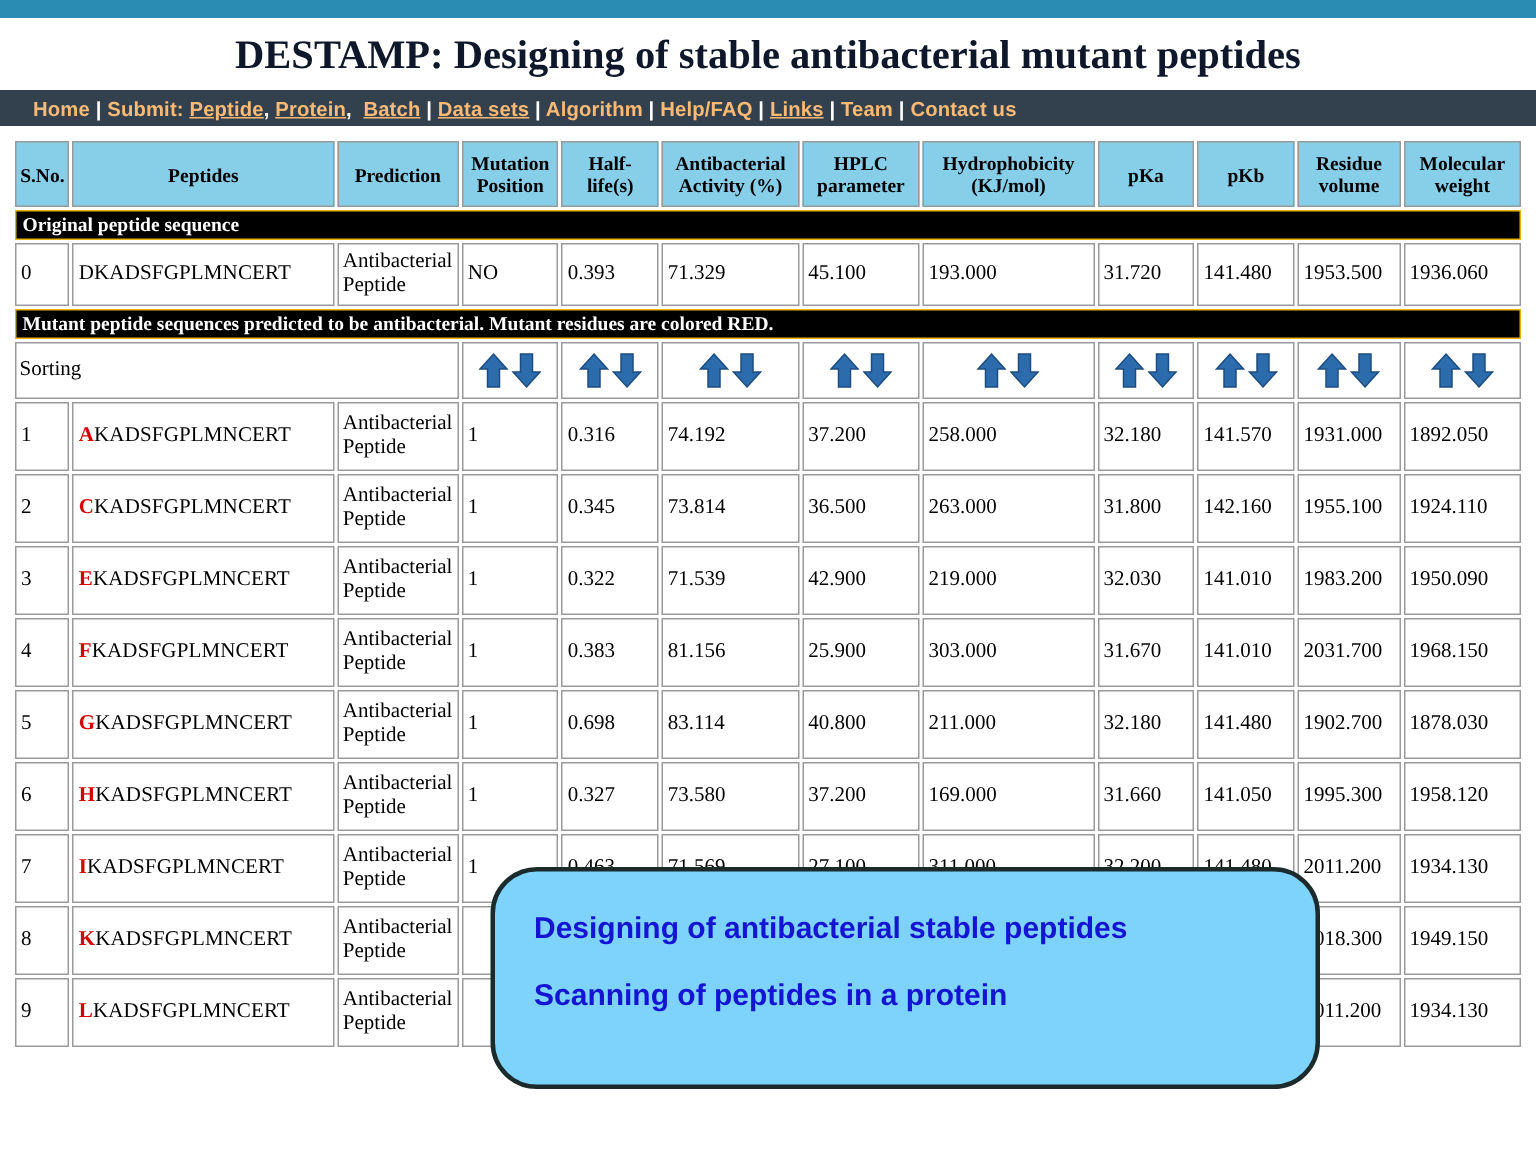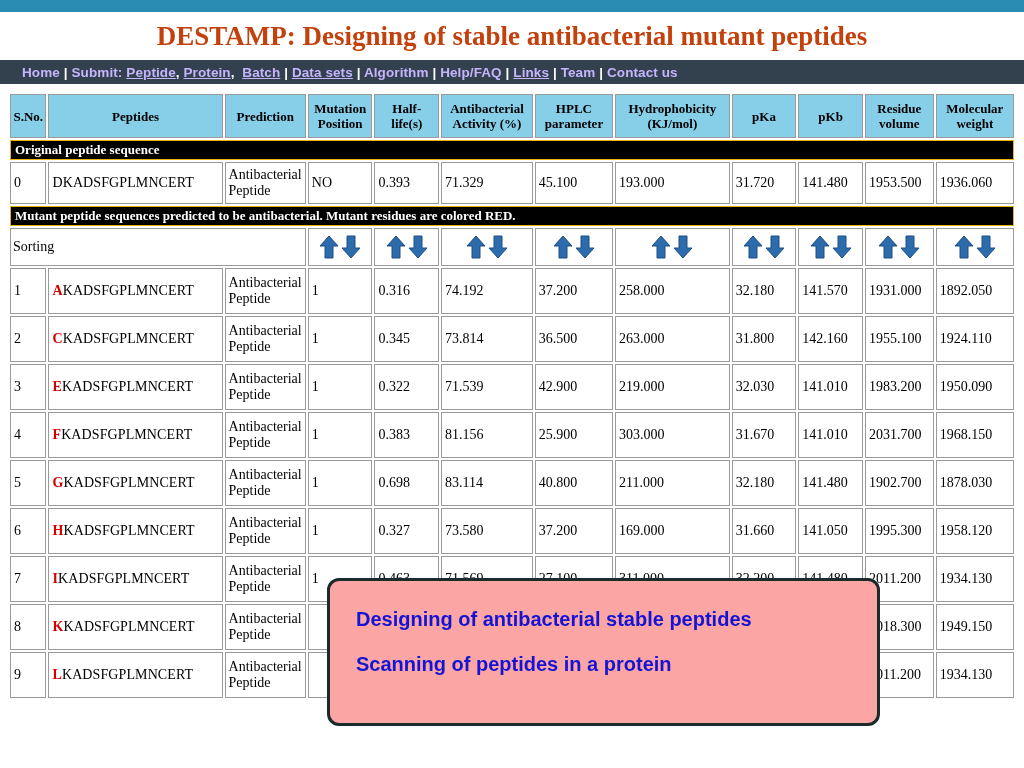--- a/index.html
+++ b/index.html
@@ -19,40 +19,40 @@
   }
   .titleband{
     height:48px;
     background:#ffffff;
     display:flex;align-items:center;justify-content:center;
   }
   .site-title{
     font-family:"Liberation Serif", serif;
     font-weight:bold;
     font-size:27px;
-    color:#c2410c;
+    color:#0f172a;
     letter-spacing:0px;
     white-space:nowrap;
   }
   .navbar{
     height:24px;
     background:#33404e;
     display:flex;align-items:center;
     padding-left:22px;
     box-sizing:border-box;
   }
   .navbar .nav-inner{
     font-family:"Liberation Sans", sans-serif;
     font-weight:bold;
     font-size:13.5px;
     color:#ffffff;
     white-space:nowrap;
     letter-spacing:0.1px;
   }
-  .navbar .nav-item{color:#c4b5fd;}
+  .navbar .nav-item{color:#fdba74;}
   .navbar .nav-item.ul{text-decoration:underline;}
   .navbar .sep{color:#ffffff;}
 
   
   .table-wrap{
     margin:8px 8px 0 8px;
     width:1008px;
   }
   table.dt{
     border-collapse:separate;
@@ -103,23 +103,23 @@
   td.arrows{text-align:center;white-space:nowrap;}
   td.arrows svg{vertical-align:middle;margin:0 1px;}
 
   
   .callout{
     position:absolute;
     left:327px;
     top:578px;
     width:553px;
     height:148px;
-    background:#fca5a5;
+    background:#7dd3fc;
     border:3px solid #1b2b2b;
-    border-radius:12px;
+    border-radius:31px;
     box-sizing:border-box;
     padding:16px 0 0 26px;
   }
   .callout .line{
     font-family:"Liberation Sans", sans-serif;
     font-weight:bold;
     font-size:20px;
     color:#1414d2;
     line-height:45px;
     white-space:nowrap;

